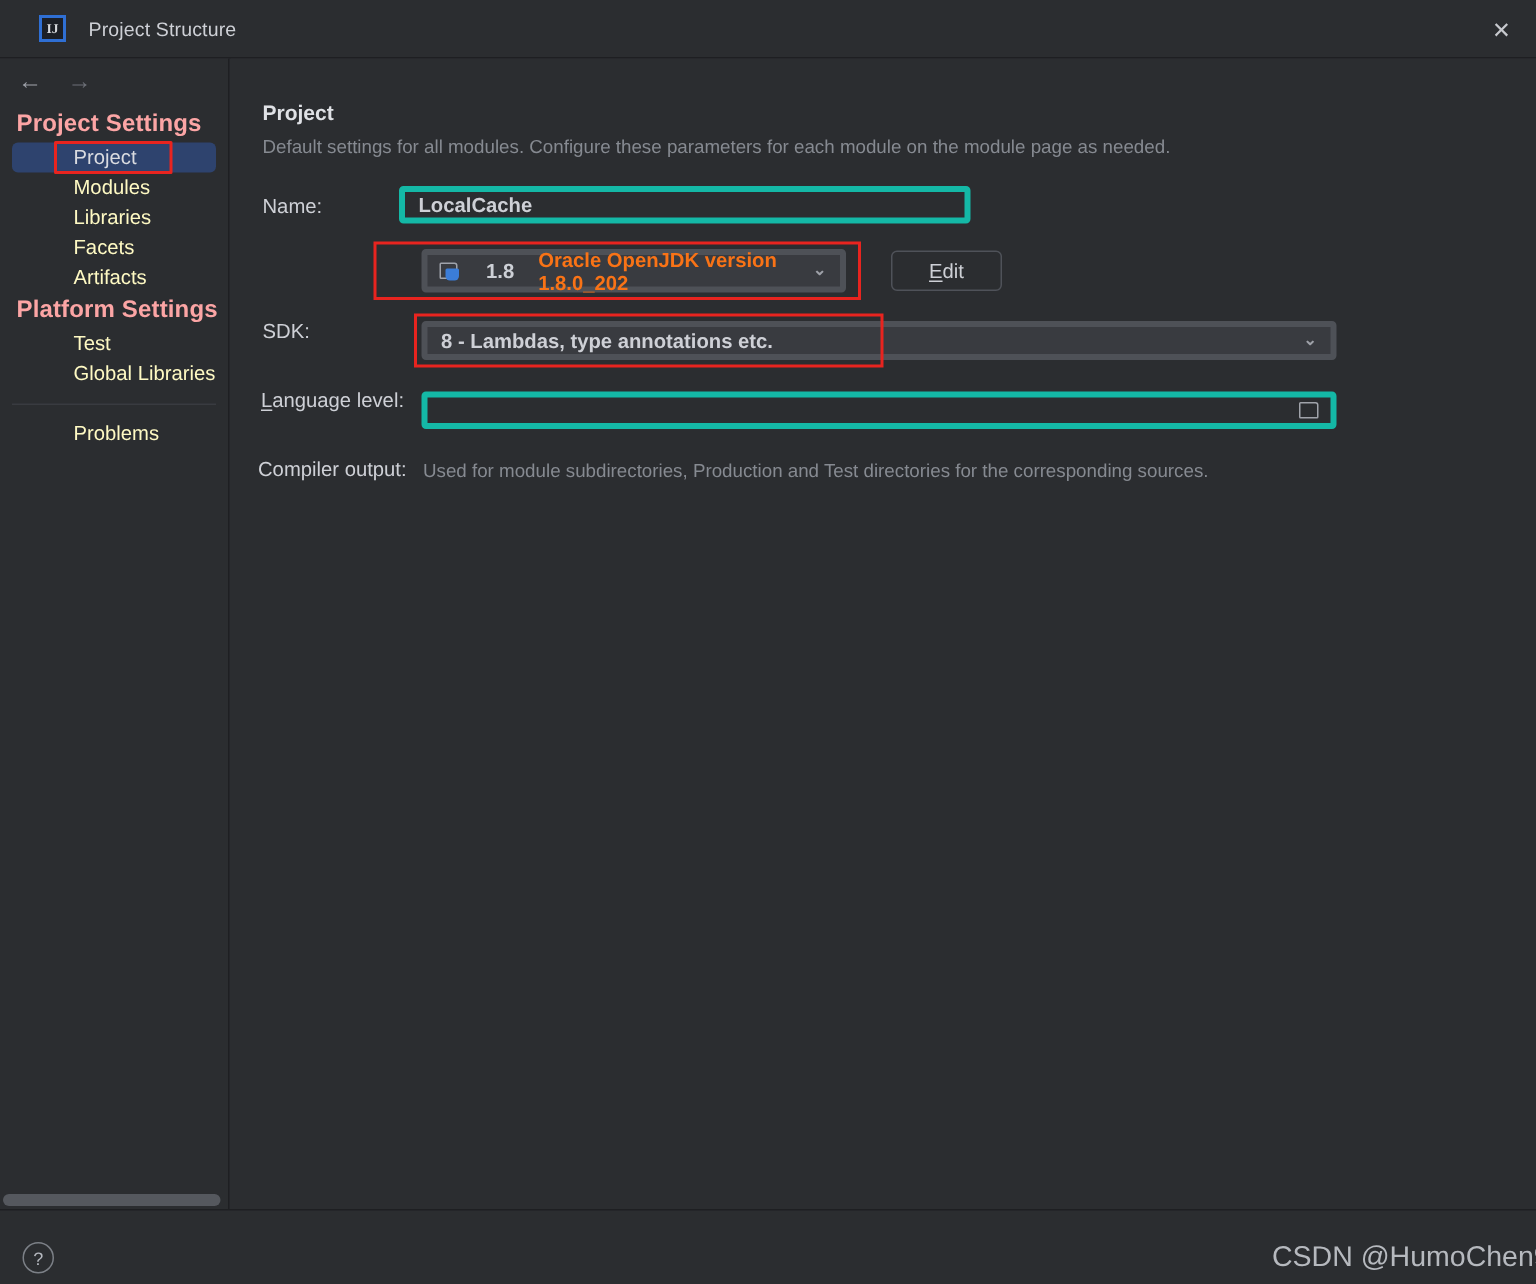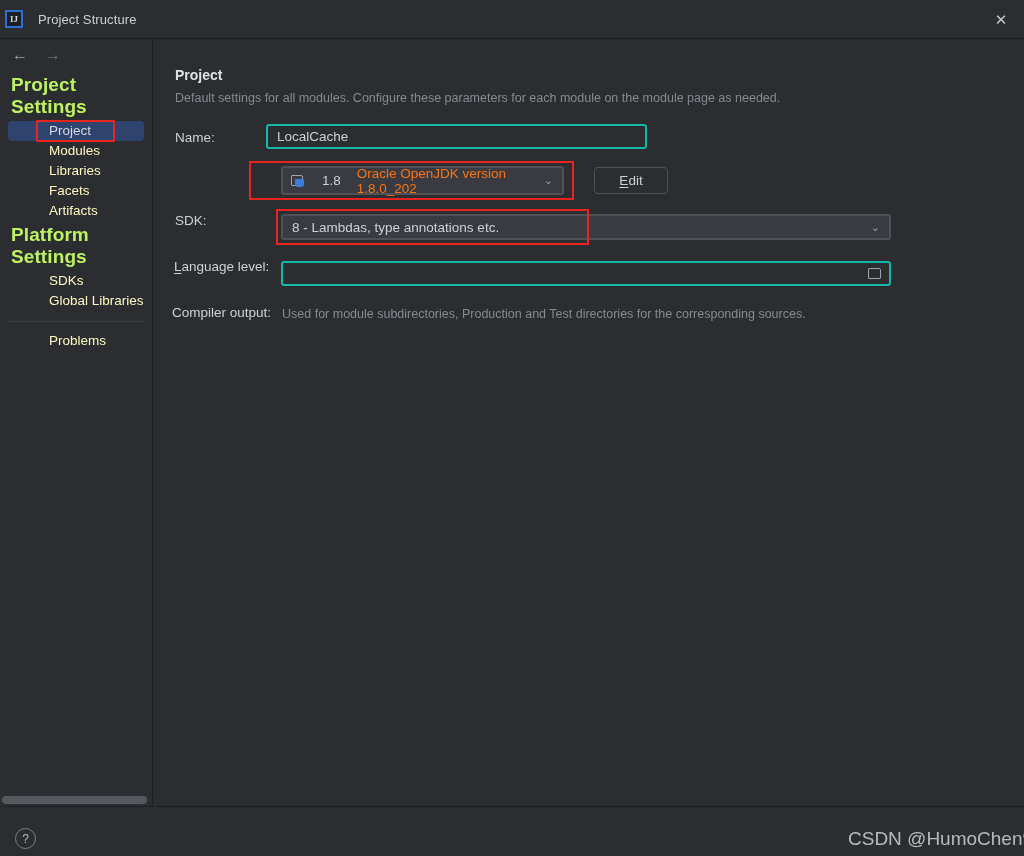--- a/index.html
+++ b/index.html
@@ -13,21 +13,21 @@
   
   #window { position: relative; width: 1024px; height: 856px; background: #2b2d30; }
 
   
   #titlebar {
     position: absolute; left: 0; top: 0; width: 1024px; height: 39px;
     background: #2b2d30; border-bottom: 1px solid #1e1f22;
     display: flex; align-items: center;
   }
   #ij-logo {
-    width: 18px; height: 18px; margin-left: 5px;
+    width: 18px; height: 18px; margin-left: 26px;
     border: 2px solid #2f6fd4; background: #1c1f26;
     display: flex; align-items: center; justify-content: center;
     font-size: 9px; font-weight: bold; color: #d6d8dc;
     font-family: "Liberation Serif", serif; line-height: 1;
   }
   #window-title {
     margin-left: 15px; font-size: 13px; color: #ced0d6; letter-spacing: .1px;
   }
   #close-btn {
     position: absolute; right: 0; top: 0; width: 46px; height: 39px;
@@ -41,21 +41,21 @@
     background: #2b2d30; border-right: 1px solid #1e1f22;
   }
   #nav-arrows {
     display: flex; align-items: center; height: 32px; padding-left: 12px; gap: 17px;
   }
   .nav-arrow { font-size: 16px; line-height: 1; cursor: default; }
   .nav-arrow.back { color: #9da0a8; }
   .nav-arrow.fwd  { color: #6b6e76; }
 
   .sb-group {
-    font-size: 19px; font-weight: bold; color: #bef264;
+    font-size: 16px; font-weight: bold; color: #fca5a5;
     padding: 3px 0 3px 11px; letter-spacing: .1px;
   }
   .sb-item {
     position: relative; font-size: 13.5px; color: #fef9c3;
     height: 20px; line-height: 20px; padding-left: 41px;
     margin: 0 8px 0 8px; border-radius: 4px; cursor: default;
   }
   .sb-item.selected { background: #2e436e; color: #d9dbe0; }
   .sb-item.selected .redbox {
     position: absolute; left: 28px; top: -1px; width: 79px; height: 22px;
@@ -69,23 +69,23 @@
 
   
   #content { position: absolute; left: 154px; top: 39px; width: 870px; height: 767px; background: #2b2d30; }
   #page-title { position: absolute; left: 21px; top: 28px; font-size: 14px; font-weight: bold; color: #dfe1e5; }
   #page-subtitle { position: absolute; left: 21px; top: 52px; font-size: 12.5px; color: #868a91; }
 
   .row-label { position: absolute; font-size: 13.5px; color: #ced0d6; }
   .mn { text-decoration: underline; text-underline-offset: 2px; }
 
   .field {
-    position: absolute; background: #2b2d30; border: 2px solid #14b8a6;
+    position: absolute; background: #2b2d30; border: 4px solid #14b8a6;
     border-radius: 3px; display: flex; align-items: center;
-    font-size: 13.5px; color: #ced0d6;
+    font-size: 13.5px; color: #ced0d6; font-weight: bold;
   }
   .field.combo { background: #393b40; border-color: #4e5157; }
 
   .chev { margin-left: auto; margin-right: 9px; color: #9ea1a8; font-size: 11px; line-height: 1; }
 
   
   #name-field { left: 112px; top: 85px; width: 381px; height: 25px; padding-left: 9px; }
 
   
   #sdk-combo { left: 127px; top: 127px; width: 283px; height: 29px; padding-left: 8px; gap: 16px; }
@@ -180,21 +180,21 @@
     <div class="sb-item">
       <span>Facets</span>
     </div>
     <div class="sb-item">
       <span>Artifacts</span>
     </div>
 
     <div class="sb-group">Platform Settings</div>
 
     <div class="sb-item">
-      <span>SDKs</span>
+      <span>Test</span>
     </div>
     <div class="sb-item">
       <span>Global Libraries</span>
     </div>
 
     <div class="sb-sep"></div>
 
     <div class="sb-item">
       <span>Problems</span>
     </div>

